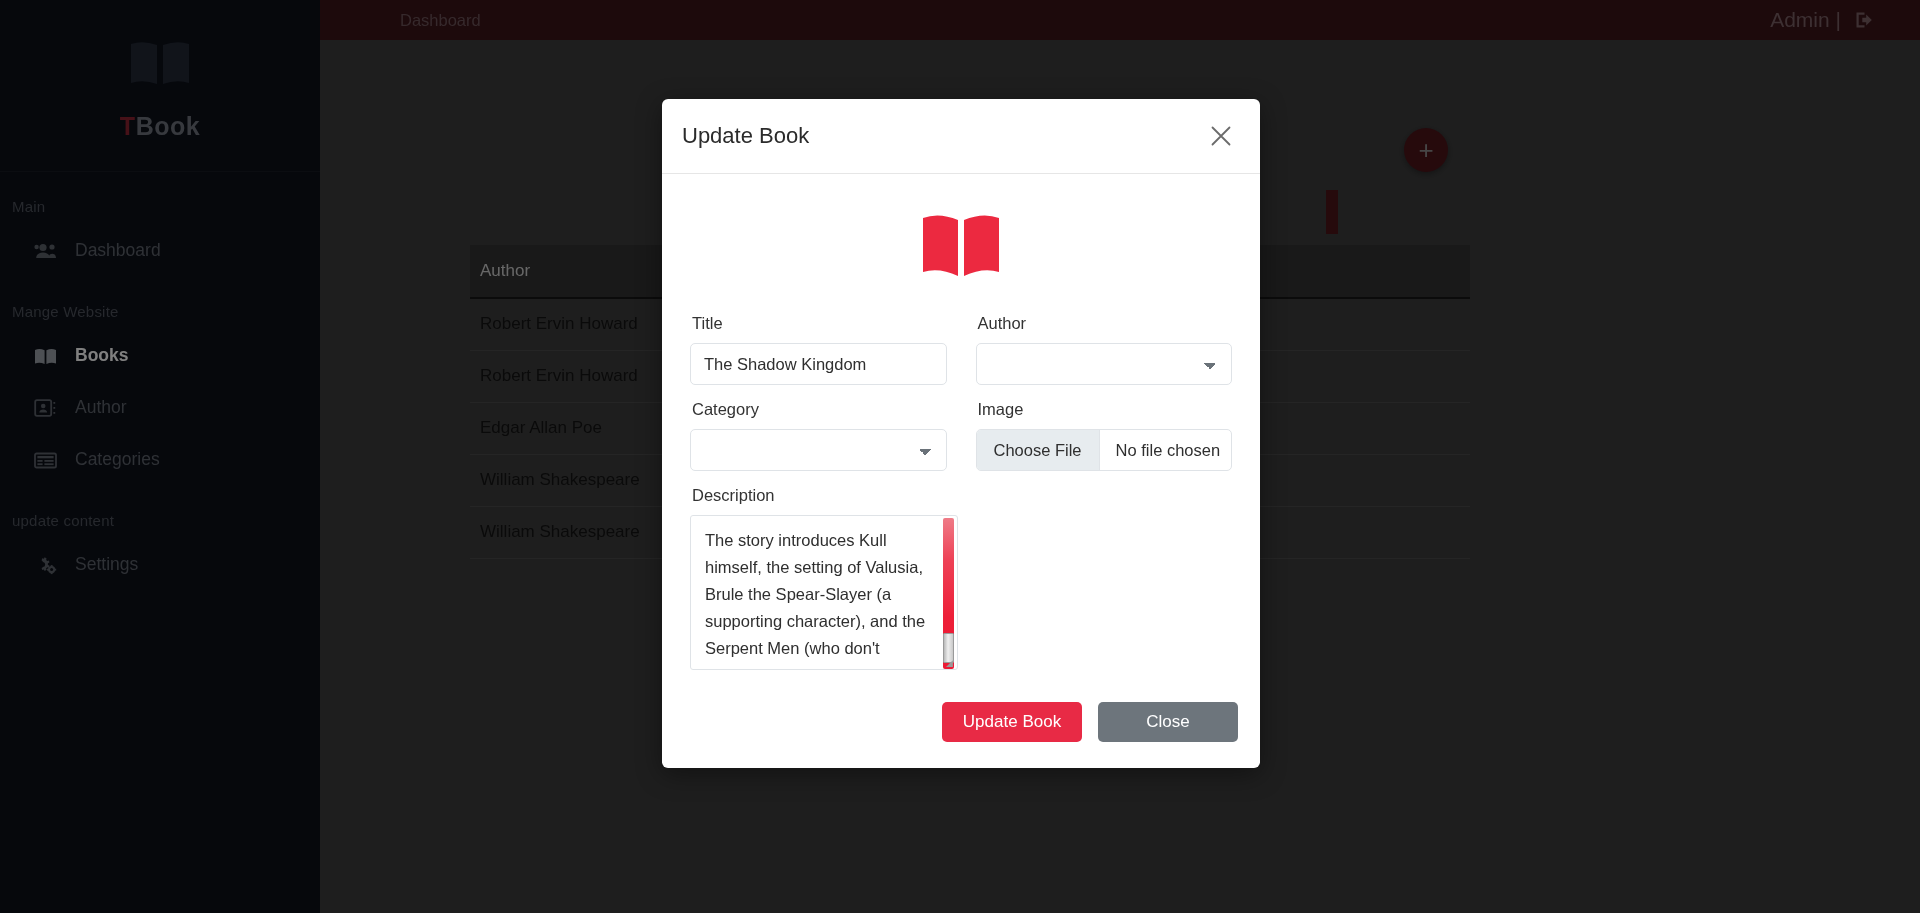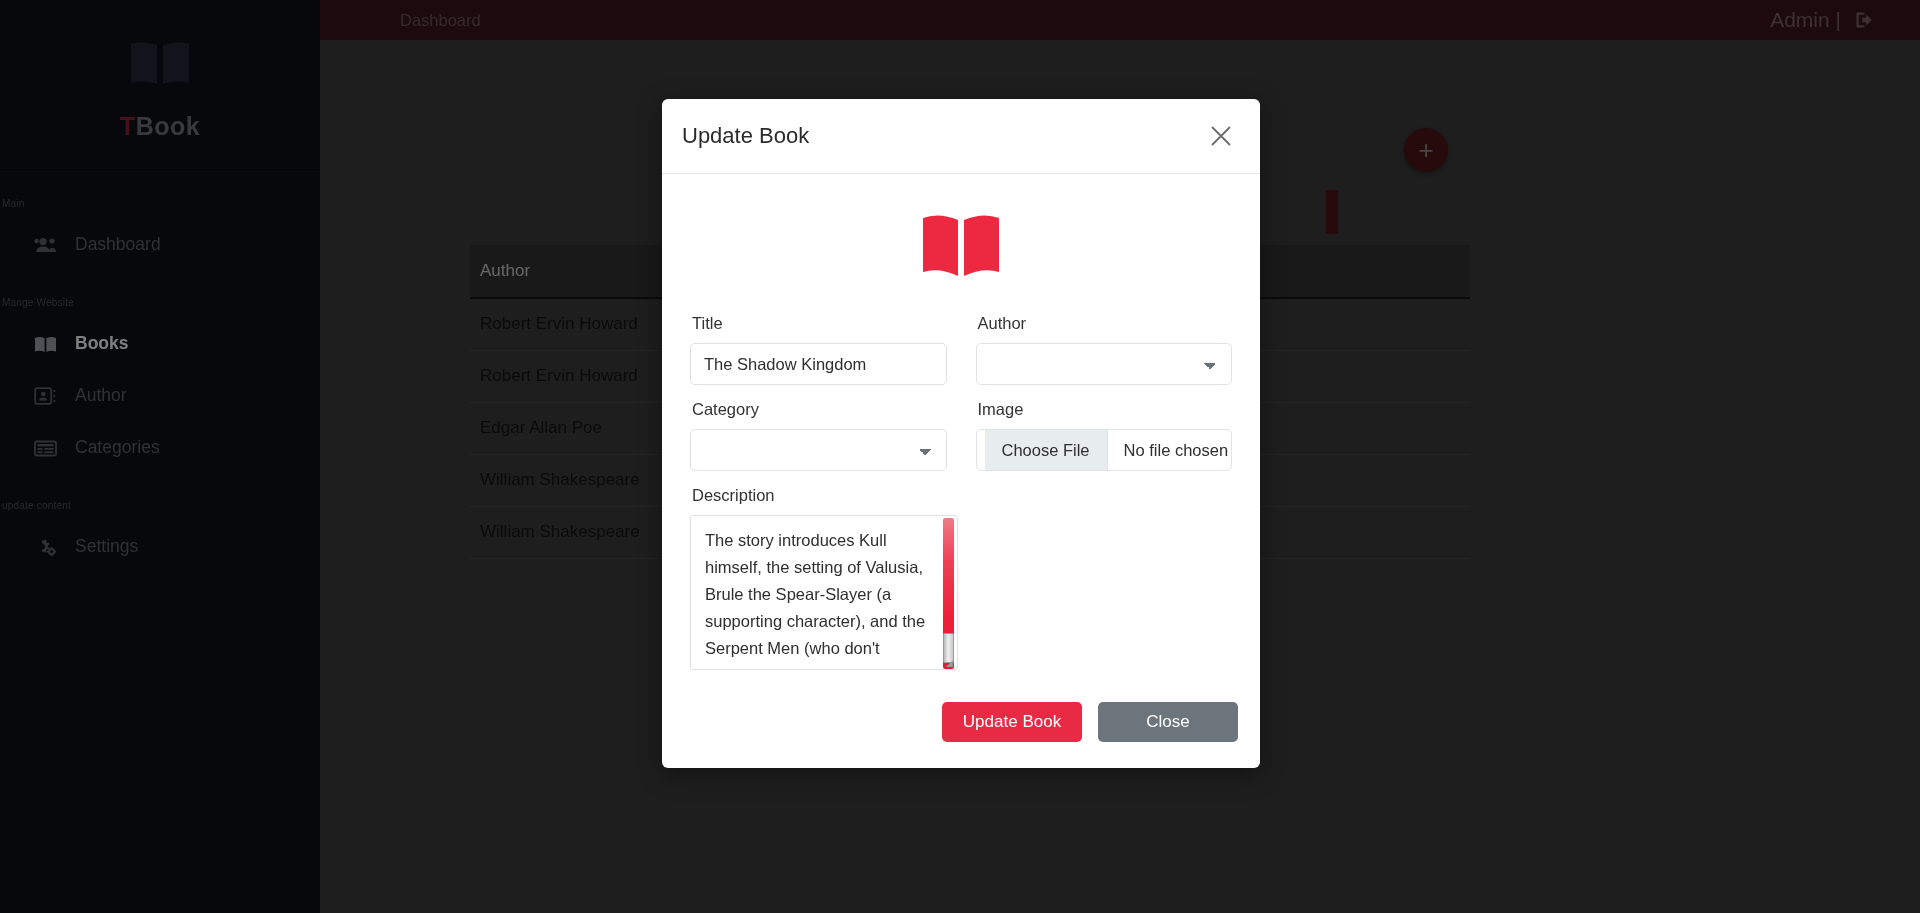--- a/index.html
+++ b/index.html
@@ -42,22 +42,22 @@
     font-weight: bold;
     letter-spacing: 0.5px;
     padding: 22px 0 30px 0;
     border-bottom: 1px solid rgba(255,255,255,0.045);
   }
   .brand-name .t { color: #8d2230; }
   .brand-name .rest { color: #6e737c; }
 
   .nav-heading {
     color: #4c515a;
-    font-size: 10px;
-    padding: 26px 0 10px 2px;
+    font-size: 15px;
+    padding: 26px 0 10px 12px;
     letter-spacing: .2px;
   }
   .nav-item {
     display: flex;
     align-items: center;
     gap: 18px;
     padding: 16px 0 16px 34px;
     color: #5d6husa;
     color: #5d626b;
     font-size: 17.5px;
@@ -252,21 +252,20 @@
     cursor: pointer;
   }
   .file-btn {
     background: #e7ecef;
     border-right: 1px solid #dfe3e7;
     padding: 0 17px;
     display: flex; align-items: center;
     font-size: 16.5px;
     color: #2f2f2f;
     white-space: nowrap;
-    margin-left: 8px;
   }
   .file-name {
     padding: 0 16px;
     display: flex; align-items: center;
     font-size: 16.5px;
     color: #2f2f2f;
     white-space: nowrap;
   }
 
   .desc-wrap { margin-top: 5px; }

